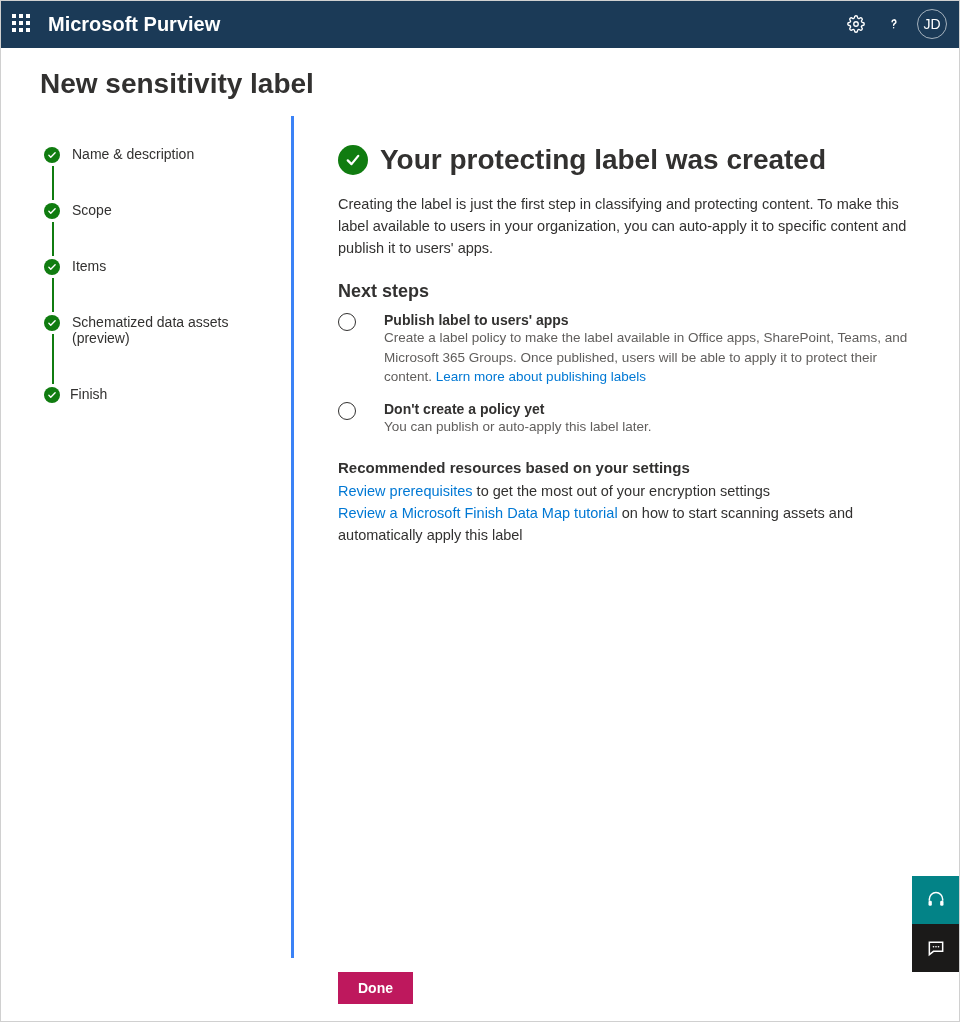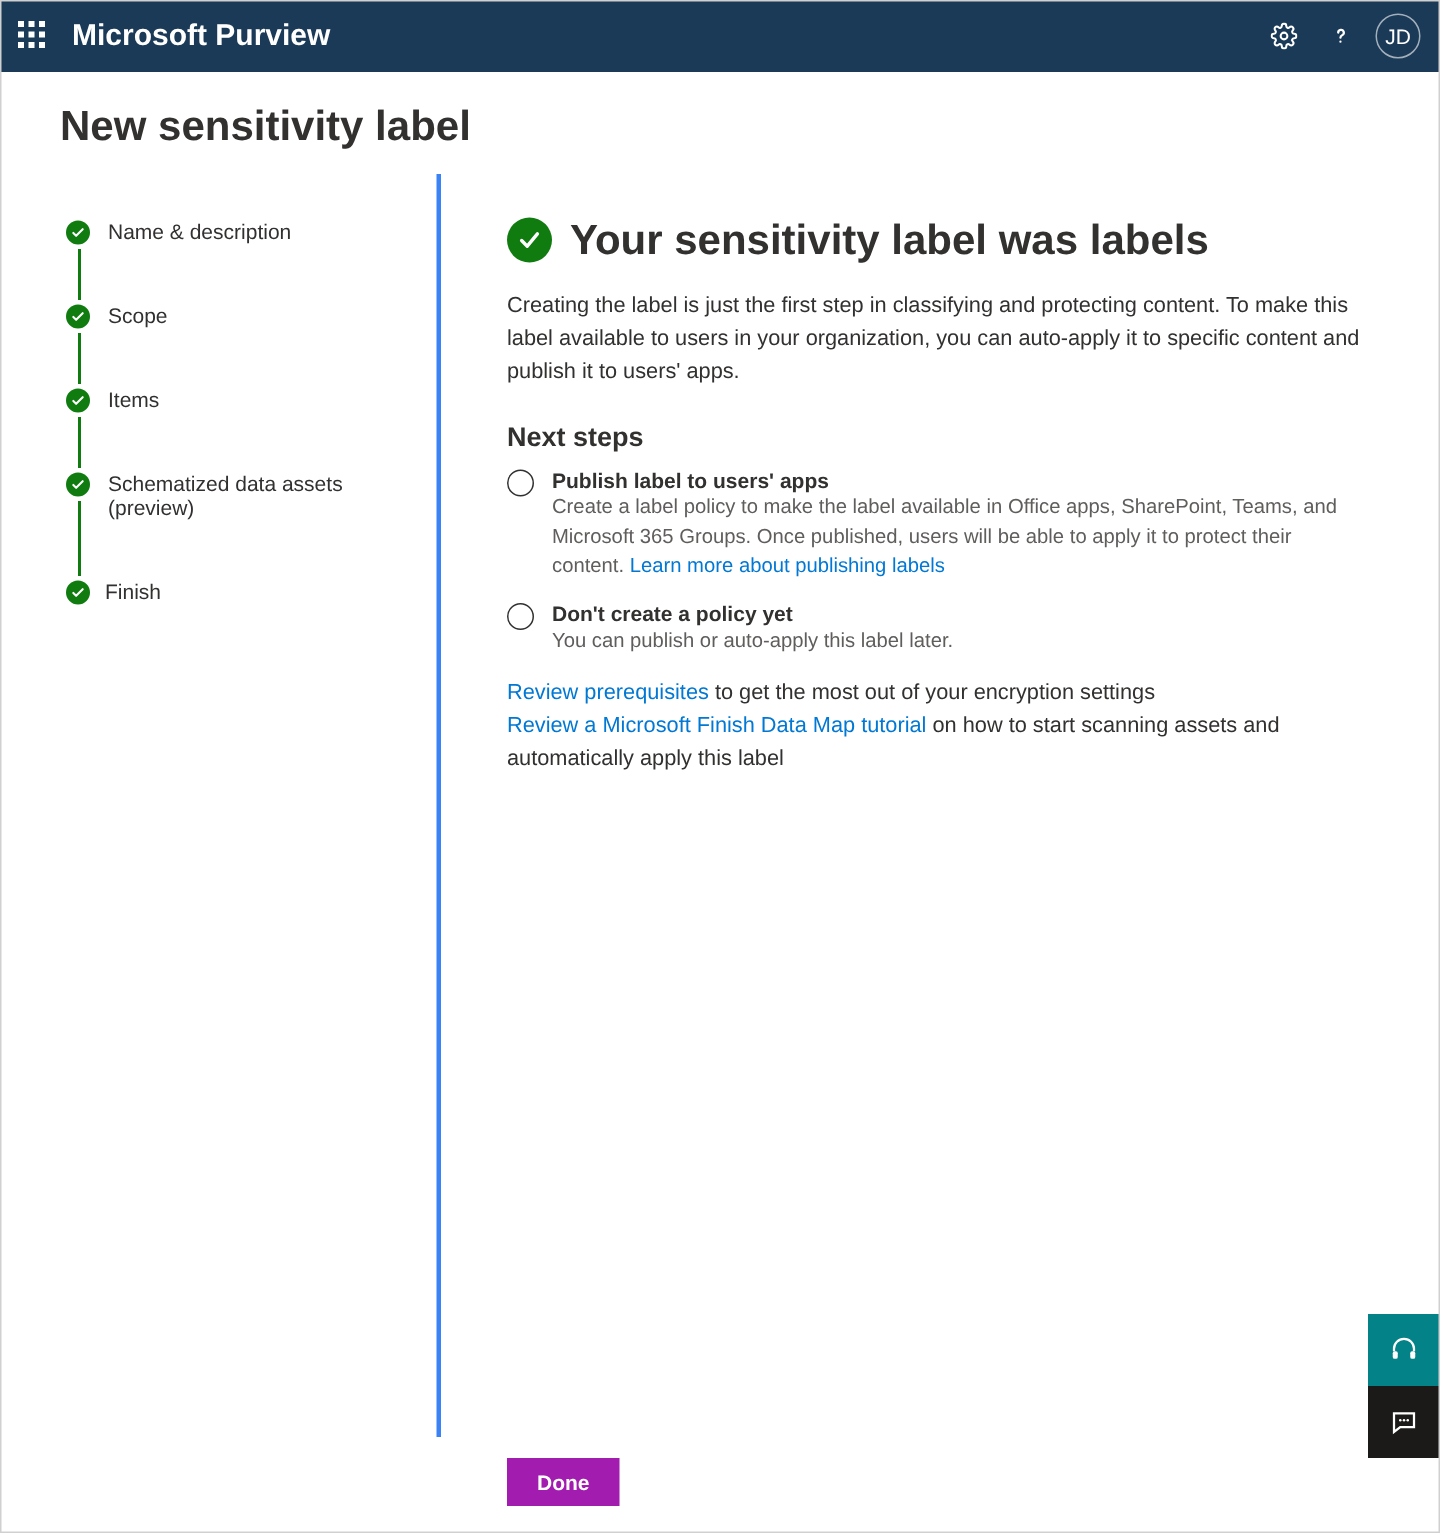--- a/index.html
+++ b/index.html
@@ -20,29 +20,29 @@
   .steps li .check { position:absolute; left:0; top:1px; width:16px; height:16px; border-radius:50%; background:#107c10; display:flex; align-items:center; justify-content:center; }
   .steps li .check svg { width:10px; height:10px; }
   .steps li:not(:last-child)::after { content:""; position:absolute; left:7.5px; top:20px; width:2px; height:calc(100% - 22px); background:#107c10; }
   .main { flex:1; padding:28px 44px 20px 44px; overflow:auto; }
   .success-header { display:flex; align-items:center; gap:12px; margin-bottom:18px; }
   .success-header .big-check { width:30px; height:30px; border-radius:50%; background:#107c10; display:flex; align-items:center; justify-content:center; flex-shrink:0; }
   .success-header .big-check svg { width:18px; height:18px; }
   .success-header h2 { font-size:28px; font-weight:700; }
   .intro { font-size:14.5px; line-height:1.5; color:#323130; margin-bottom:22px; max-width:580px; }
   .section-h { font-size:18px; font-weight:700; margin-bottom:10px; }
-  .option { display:flex; gap:12px; margin-bottom:14px; }
+  .option { display:flex; gap:28px; margin-bottom:14px; }
   .radio { width:18px; height:18px; border:1.5px solid #323130; border-radius:50%; flex-shrink:0; margin-top:1px; cursor:pointer; }
   .opt-title { font-size:14px; font-weight:600; }
   .opt-desc { font-size:13.5px; color:#605e5c; line-height:1.45; max-width:540px; }
   a.link { color:#0078d4; text-decoration:none; cursor:pointer; }
   .rec-h { font-size:15px; font-weight:700; margin-top:22px; margin-bottom:4px; }
   .rec-line { font-size:14.5px; line-height:1.55; max-width:580px; }
   .footer { height:60px; display:flex; align-items:center; padding-left:338px; }
-  .done-btn { background:#a21caf; color:#fff; border:none; font-size:14px; font-weight:600; padding:8px 20px; cursor:pointer; }
+  .done-btn { background:#be185d; color:#fff; border:none; font-size:14px; font-weight:600; padding:8px 20px; cursor:pointer; }
   .side-fabs { position:absolute; right:0; bottom:50px; display:flex; flex-direction:column; }
   .fab { width:48px; height:48px; display:flex; align-items:center; justify-content:center; color:#fff; cursor:pointer; }
   .fab.teal { background:#038387; }
   .fab.dark { background:#1b1a19; }
   .outer-border { position:absolute; inset:0; border:1px solid #d0d0d0; pointer-events:none; }
 </style>
 </head>
 <body>
 
 <div class="topbar">
@@ -126,21 +126,21 @@
     </ul>
   </nav>
 
   <main class="main">
     <div class="success-header">
       <div class="big-check">
         <svg viewBox="0 0 24 24">
             <path d="M5 12.5l5 5 9-11" stroke="#fff" stroke-width="3" fill="none" stroke-linecap="round" stroke-linejoin="round"></path>
           </svg>
       </div>
-      <h2>Your sensitivity label was labels</h2>
+      <h2>Your protecting label was created</h2>
     </div>
     <p class="intro">Creating the label is just the first step in classifying and protecting content. To make this label available to users in your organization, you can auto-apply it to specific content and publish it to users' apps.</p>
 
     <h3 class="section-h">Next steps</h3>
 
     <div class="option">
       <div class="radio"></div>
       <div>
         <div class="opt-title">Publish label to users' apps</div>
         <div class="opt-desc">
@@ -150,20 +150,21 @@
     </div>
 
     <div class="option">
       <div class="radio"></div>
       <div>
         <div class="opt-title">Don't create a policy yet</div>
         <div class="opt-desc">You can publish or auto-apply this label later.</div>
       </div>
     </div>
 
+    <div class="rec-h">Recommended resources based on your settings</div>
     <div class="rec-line">
       <a class="link">Review prerequisites</a><span> to get the most out of your encryption settings</span>
     </div>
     <div class="rec-line">
       <a class="link">Review a Microsoft Finish Data Map tutorial</a><span> on how to start scanning assets and automatically apply this label</span>
     </div>
   </main>
 </div>
 
 <div class="footer">

